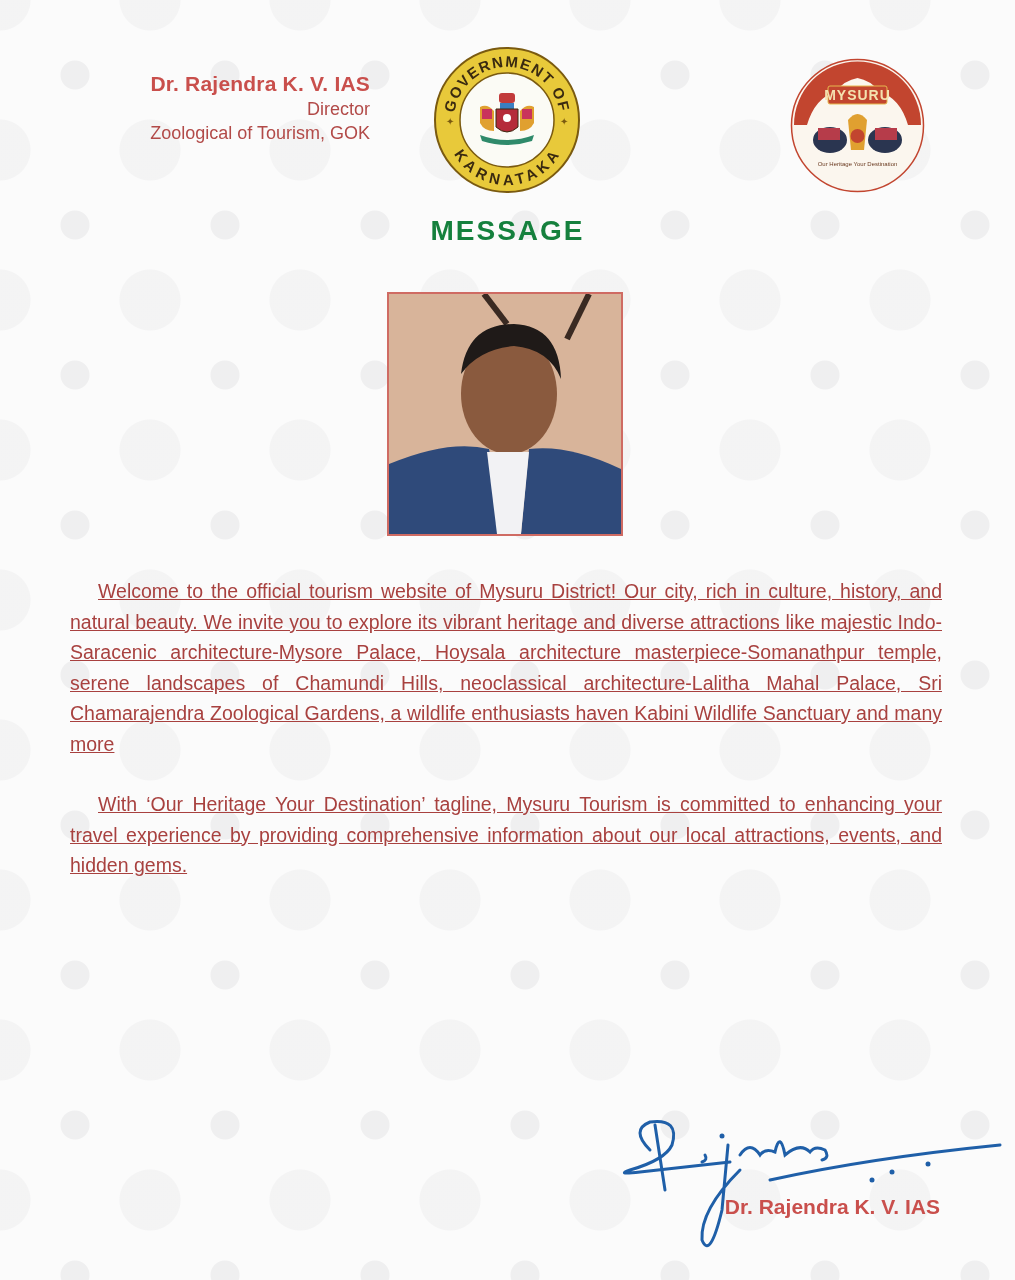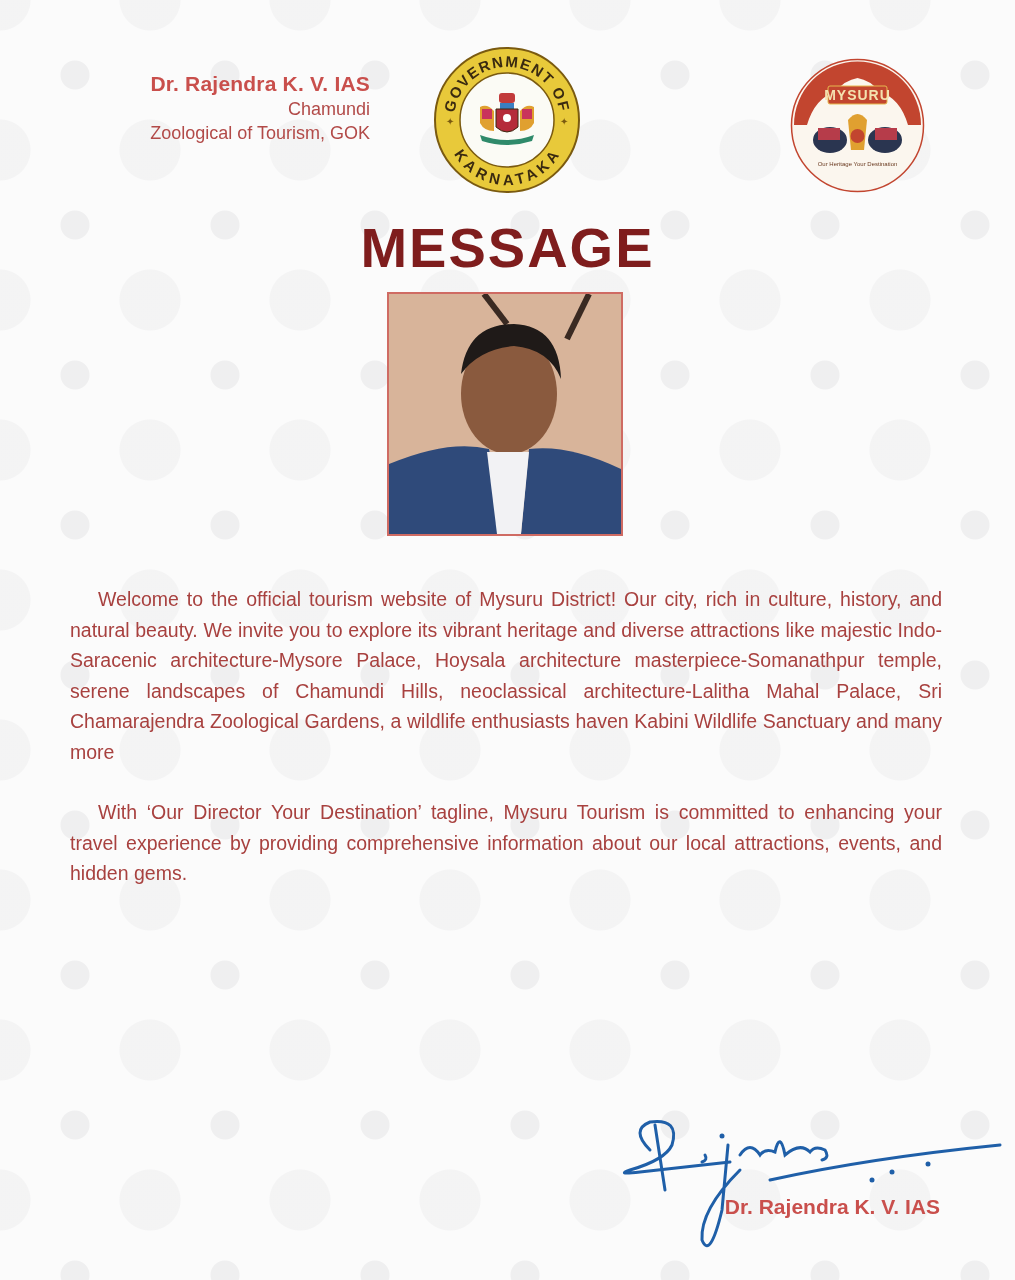--- a/index.html
+++ b/index.html
@@ -19,46 +19,46 @@
   }
   .header-left {
     position: absolute; left: 70px; top: 72px; width: 300px; text-align: right; z-index: 1;
   }
   .header-left .name { color: #c94f4c; font-weight: bold; font-size: 21px; letter-spacing: 0.2px; }
   .header-left .sub { color: #b24a48; font-size: 18px; margin-top: 3px; }
   .emblem-gok { position: absolute; left: 432px; top: 45px; width: 150px; height: 150px; z-index: 1; }
   .emblem-mys { position: absolute; left: 790px; top: 58px; width: 135px; height: 135px; z-index: 1; }
   .title {
     position: absolute; left: 0; right: 0; top: 215px; text-align: center; z-index: 1;
-    color: #7f1d1d; font-weight: bold; font-size: 56px; letter-spacing: 2px;
+    color: #15803d; font-weight: bold; font-size: 28px; letter-spacing: 2px;
   }
   .photo {
     position: absolute; left: 387px; top: 292px; width: 236px; height: 244px; z-index: 1;
     border: 2px solid #cf6b63; box-sizing: border-box; background: #d9b59a; overflow: hidden;
   }
   .body-text {
     position: absolute; left: 70px; top: 576px; width: 872px; z-index: 1;
     color: #a8413f; font-size: 19.5px; line-height: 30.5px; text-align: justify;
     font-family: "Liberation Sans", sans-serif;
   }
-  .body-text p { margin: 8px 0 30px 0; text-indent: 28px; }
+  .body-text p { margin: 0 0 30px 0; text-indent: 28px; text-decoration: underline; }
   .sign-block { position: absolute; left: 610px; top: 1100px; width: 400px; height: 170px; z-index: 1; }
   .sign-name {
     position: absolute; right: 75px; top: 1195px; z-index: 2;
     color: #c94f4c; font-weight: bold; font-size: 21px;
   }
 </style>
 </head>
 <body>
 
 <div class="pattern"></div>
 
 <div class="header-left">
   <div class="name">Dr. Rajendra K. V. IAS</div>
-  <div class="sub">Chamundi</div>
+  <div class="sub">Director</div>
   <div class="sub">Zoological of Tourism, GOK</div>
 </div>
 
 <svg class="emblem-gok" viewBox="0 0 150 150">
   <defs>
     <path id="arcTop" d="M 22 75 A 53 53 0 0 1 128 75"></path>
     <path id="arcBot" d="M 26 80 A 49 49 0 0 0 124 80"></path>
   </defs>
   <circle cx="75" cy="75" r="72" fill="#e8c93a" stroke="#7a5a10" stroke-width="2"></circle>
   <circle cx="75" cy="75" r="47" fill="#fbfbf5" stroke="#7a5a10" stroke-width="1.5"></circle>
@@ -107,21 +107,21 @@
     <ellipse cx="120" cy="100" rx="48" ry="60" fill="#8a5a3e"></ellipse>
     <path d="M 72 80 Q 78 30 125 30 Q 170 32 172 85 Q 160 55 125 52 Q 90 55 72 80 Z" fill="#1f1a18"></path>
     <path d="M 0 170 Q 60 145 100 155 L 118 240 L 0 240 Z" fill="#2f4a7a"></path>
     <path d="M 232 175 Q 180 150 140 155 L 132 240 L 232 240 Z" fill="#2f4a7a"></path>
     <path d="M 98 158 L 140 158 L 132 240 L 108 240 Z" fill="#f2f2f4"></path>
   </svg>
 </div>
 
 <div class="body-text">
   <p>Welcome to the official tourism website of Mysuru District! Our city, rich in culture, history, and natural beauty. We invite you to explore its vibrant heritage and diverse attractions like majestic Indo-Saracenic architecture-Mysore Palace, Hoysala architecture masterpiece-Somanathpur temple, serene landscapes of Chamundi Hills, neoclassical architecture-Lalitha Mahal Palace, Sri Chamarajendra Zoological Gardens, a wildlife enthusiasts haven Kabini Wildlife Sanctuary and many more</p>
-  <p>With ‘Our Director Your Destination’ tagline, Mysuru Tourism is committed to enhancing your travel experience by providing comprehensive information about our local attractions, events, and hidden gems.</p>
+  <p>With ‘Our Heritage Your Destination’ tagline, Mysuru Tourism is committed to enhancing your travel experience by providing comprehensive information about our local attractions, events, and hidden gems.</p>
 </div>
 
 <svg class="sign-block" viewBox="0 0 400 170">
   <g fill="none" stroke="#1f5fa8" stroke-width="3" stroke-linecap="round">
     <path d="M 40 50 Q 20 30 40 22 Q 70 18 62 45 Q 55 60 20 70 Q 5 75 30 72 L 120 62"></path>
     <path d="M 45 25 L 55 90"></path>
     <path d="M 95 55 Q 98 60 92 62"></path>
     <path d="M 118 45 L 112 110 Q 100 160 92 140 Q 90 110 130 70"></path>
     <path d="M 130 55 Q 140 40 150 55 Q 155 48 165 52 Q 170 30 175 55 Q 190 42 200 52 Q 205 45 215 50 Q 220 58 212 60"></path>
     <path d="M 160 80 Q 260 58 390 45"></path>

